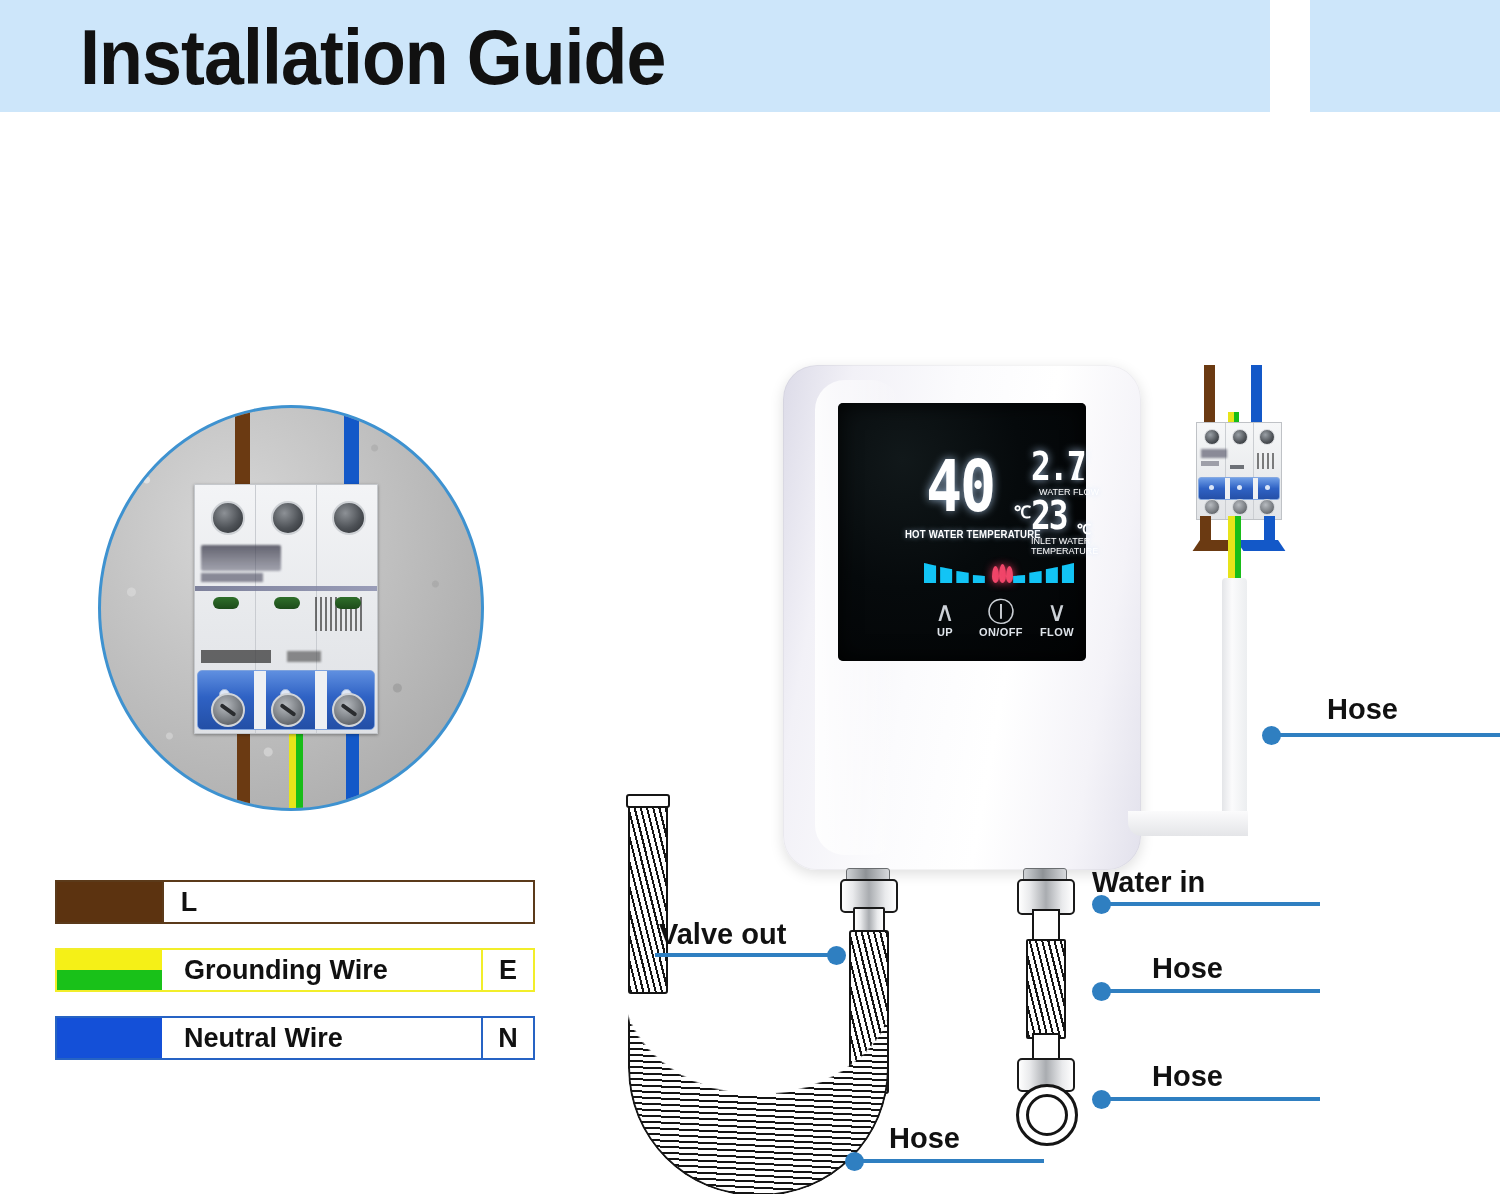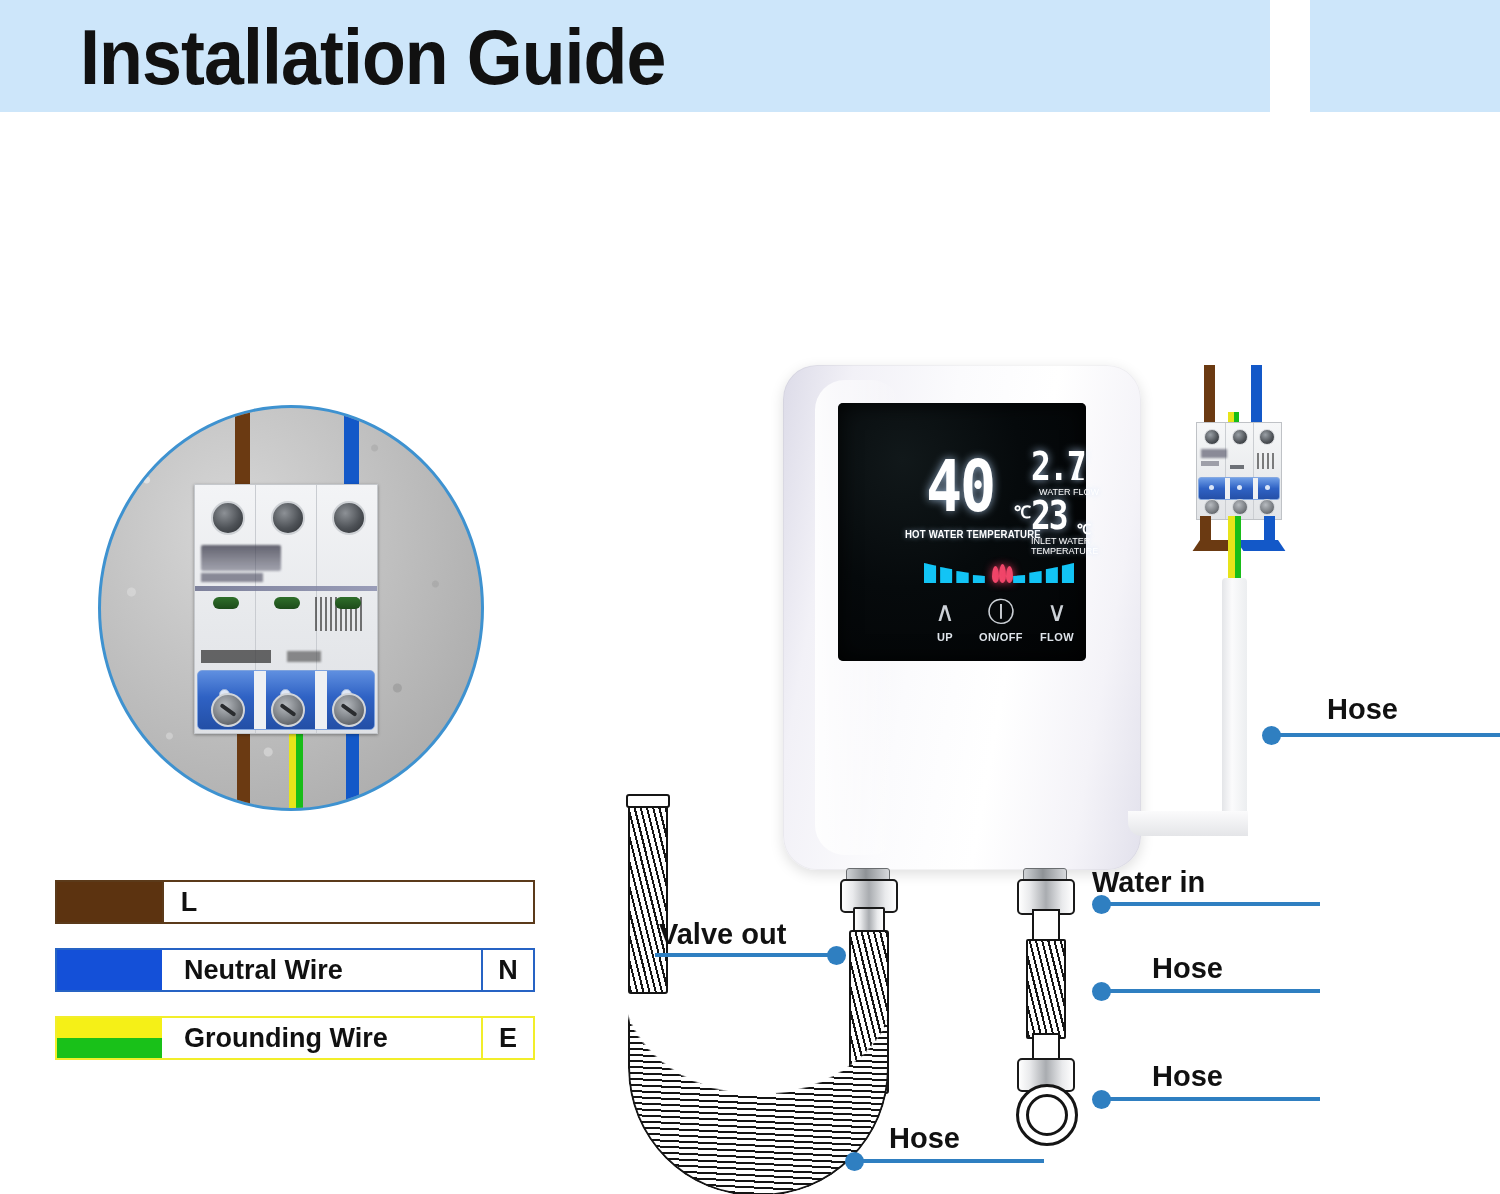--- a/index.html
+++ b/index.html
@@ -121,21 +121,21 @@
   #lcd-bargraph{position:absolute;left:86px;top:158px;width:150px;height:22px;
       display:flex;align-items:flex-end;gap:4px;}
   .bar-seg{background:#12c4f5;box-shadow:0 0 7px rgba(20,190,255,.9);}
   #lcd-flame{width:20px;height:19px;position:relative;margin:0 3px;}
   .flame{position:absolute;bottom:0;width:7px;height:17px;
       background:#f0476a;border-radius:50% 50% 50% 50%/62% 62% 38% 38%;
       box-shadow:0 0 8px rgba(240,60,100,.95);}
 
   .lcd-btn{position:absolute;width:50px;text-align:center;color:#dfe4ea;}
   .lcd-btn .glyph{font-size:27px;line-height:27px;opacity:.92;}
-  .lcd-btn .cap{font-size:11px;font-weight:bold;letter-spacing:.4px;margin-top:5px;}
+  .lcd-btn .cap{font-size:11px;font-weight:bold;letter-spacing:.4px;}
   #btn-up{left:82px;top:196px;}
   #btn-onoff{left:138px;top:196px;}
   #btn-down{left:194px;top:196px;}
   .nut{position:absolute;background:linear-gradient(90deg,#fff 0%,#e9eaec 20%,#a9acb0 50%,#e9eaec 80%,#fff 100%);
       border:2px solid #1a1a1a;border-radius:5px;}
   .collar{position:absolute;background:linear-gradient(90deg,#cfd2d5,#8e9296 45%,#d8dadd);
       border:1px solid #6a6d70;}
 
   
   .braid{position:absolute;background:#fff;border:2px solid #151515;
@@ -215,30 +215,30 @@
   </div>
 </div>
 
 <div id="legend">
 
   <div class="lg-row" style="border-color:#5b3a1a">
     <div class="lg-swatch" style="background:#5c3310"></div>
     <div class="lg-code" style="border-left:2px solid #5b3a1a">L</div>
   </div>
 
+  <div class="lg-row" style="border-color:#f2ee2a">
+    <div class="lg-swatch" style="background:linear-gradient(180deg,#f5f017 0 50%,#19c119 50% 100%)"></div>
+    <div class="lg-name">Grounding Wire</div>
+    <div class="lg-code" style="border-left:2px solid #f2ee2a">E</div>
+  </div>
+
   <div class="lg-row" style="border-color:#2663c4">
     <div class="lg-swatch" style="background:#1450d8"></div>
     <div class="lg-name">Neutral Wire</div>
     <div class="lg-code" style="border-left:2px solid #2663c4">N</div>
-  </div>
-
-  <div class="lg-row" style="border-color:#f2ee2a">
-    <div class="lg-swatch" style="background:linear-gradient(180deg,#f5f017 0 50%,#19c119 50% 100%)"></div>
-    <div class="lg-name">Grounding Wire</div>
-    <div class="lg-code" style="border-left:2px solid #f2ee2a">E</div>
   </div>
 </div>
 
 <div id="heater-body">
   <div id="heater-highlight"></div>
 </div>
 
 <div id="lcd-panel">
   <div class="lcd-digits" id="lcd-main-temp">40</div>
   <div id="lcd-main-unit">℃</div>

